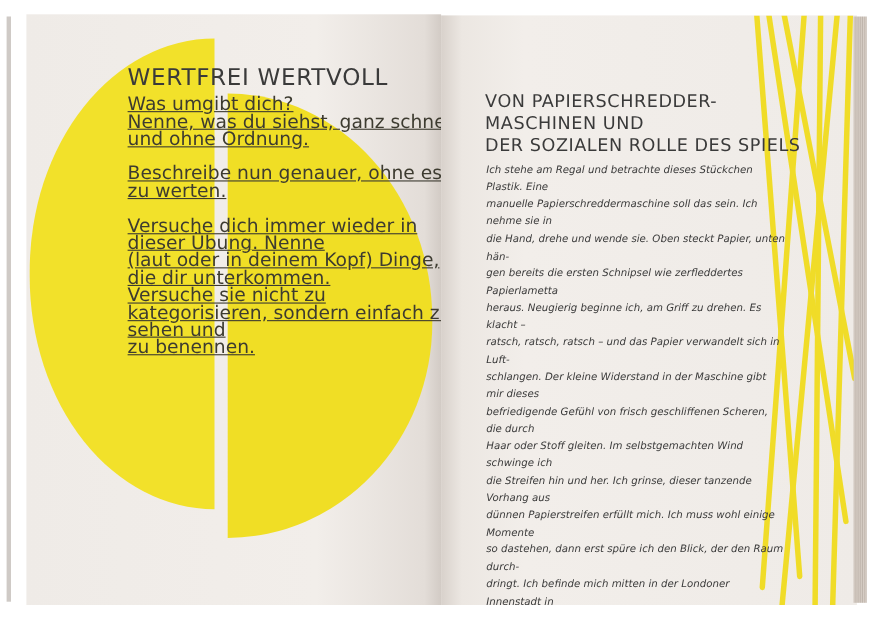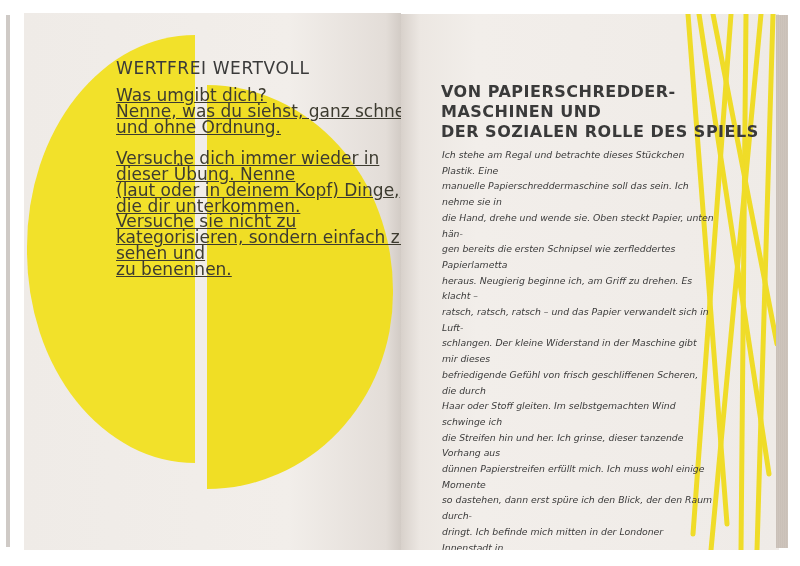--- a/index.html
+++ b/index.html
@@ -4,40 +4,41 @@
 <style>
   html, body { margin:0; padding:0; }
   body { width:800px; height:566px; background:#ffffff; position:relative; overflow:hidden; font-family:"DejaVu Sans", sans-serif; }
   .book { position:absolute; left:0; top:0; width:800px; height:566px; }
   .left-edge { position:absolute; left:6px; top:15px; width:4px; height:532px; background:#cfcac6; }
   .page-left { position:absolute; left:24px; top:13px; width:377px; height:537px; background:linear-gradient(90deg,#efebe7 0%,#f2eeea 70%,#e3ddd8 96%,#d2cbc5 100%); overflow:hidden; }
   .page-right { position:absolute; left:401px; top:14px; width:378px; height:536px; background:linear-gradient(90deg,#d8d1cb 0%,#ece7e2 5%,#f2eeea 20%,#efebe7 100%); overflow:hidden; }
   .page-stack { position:absolute; left:776px; top:15px; width:12px; height:533px; background:repeating-linear-gradient(90deg,#bdb3aa 0px,#d6cdc5 1px,#c5bbb2 2px); }
   .blob-left { position:absolute; left:3px; top:22px; width:168px; height:428px; background:#f2e12a; border-radius:170px 0 0 170px / 214px 0 0 214px; }
   .blob-right { position:absolute; left:183px; top:72px; width:186px; height:404px; background:#f0de25; border-radius:0 190px 190px 0 / 0 210px 200px 0; }
-  .title-left { position:absolute; left:92px; top:45px; font-size:17px; letter-spacing:0.6px; color:#3a3a3a; white-space:nowrap; }
+  .title-left { position:absolute; left:92px; top:45px; font-size:21px; letter-spacing:0.6px; color:#3a3a3a; white-space:nowrap; }
   .body-left { position:absolute; left:92px; top:75px; width:300px; font-size:17px; line-height:15.8px; color:#3d3b30;text-decoration:underline; }
   .body-left p { margin:0 0 15.8px 0; white-space:pre-line; }
-  .title-right { position:absolute; left:40px; top:68px; font-size:16px; line-height:20px; letter-spacing:0.5px; color:#3a3a3a; white-space:pre-line;font-weight:bold; }
+  .title-right { position:absolute; left:40px; top:68px; font-size:16px; line-height:20px; letter-spacing:0.5px; color:#3a3a3a; white-space:pre-line; }
   .body-right { position:absolute; left:41px; top:133px; width:272px; font-size:9.3px; line-height:15.7px; color:#3a3a3a; font-style:italic; white-space:pre-line; }
   .stripes { position:absolute; left:0; top:0; width:378px; height:536px; }
 </style>
 </head>
 <body>
 
 <div class="book">
   <div class="left-edge"></div>
 
   <div class="page-left">
     <div class="blob-left"></div>
     <div class="blob-right"></div>
     <div class="title-left">WERTFREI WERTVOLL</div>
     <div class="body-left">
       <p>Was umgibt dich?
 Nenne, was du siehst, ganz schnell und ohne Ordnung.</p>
+      <p>Beschreibe nun genauer, ohne es zu werten.</p>
       <p>Versuche dich immer wieder in dieser Übung. Nenne
 (laut oder in deinem Kopf) Dinge, die dir unterkommen.
 Versuche sie nicht zu kategorisieren, sondern einfach zu
 sehen und
 zu benennen.</p>
     </div>
   </div>
 
   <div class="page-right">
     <svg class="stripes" viewBox="0 0 378 536">

